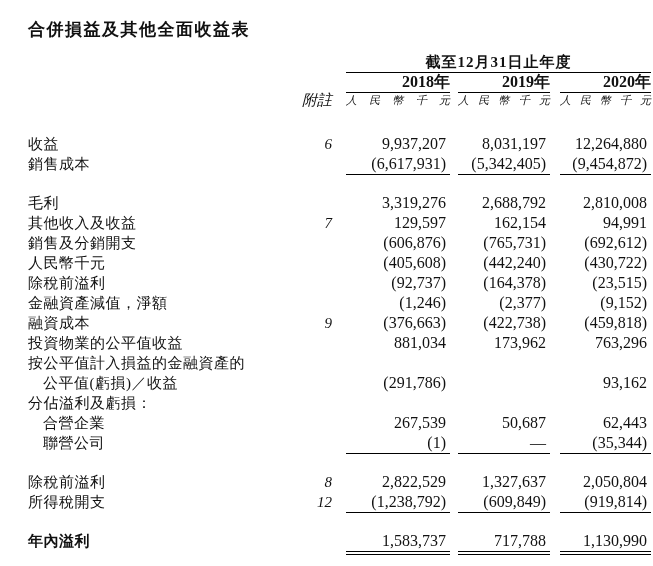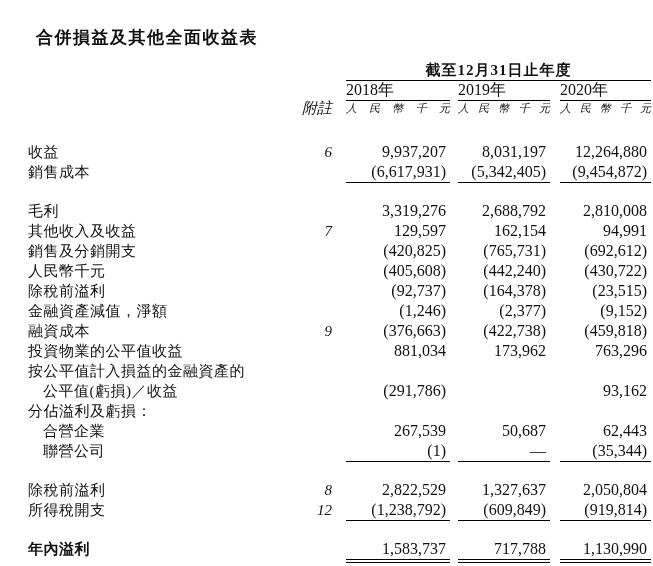--- a/index.html
+++ b/index.html
@@ -8,21 +8,21 @@
     width:653px;height:566px;
     box-sizing:border-box;
     padding:18px 0 0 28px;
     background:#ffffff;
     color:#111111;
     font-family:"Liberation Serif","DejaVu Serif",serif;
     overflow:hidden;
   }
   .title{
     font-size:17px;font-weight:bold;letter-spacing:1.5px;
-    line-height:24px;height:24px;margin:8px;
+    line-height:24px;height:24px;margin:0;
   }
   .table{width:623px;margin-top:10px;}
   .r{
     display:grid;
     grid-template-columns:268px 36px 14px 104px 8px 92px 10px 91px;
     height:20px;line-height:20px;
     font-size:16px;
   }
   .spacer{height:19px;}
   .lab{grid-column:1;font-size:15px;letter-spacing:0.5px;white-space:nowrap;}
@@ -39,21 +39,21 @@
     content:"";position:absolute;left:0;right:0;bottom:-4px;
     border-bottom:1.5px solid #000;
   }
   
   .hr1{height:20px;}
   .ph{
     grid-column:4/9;text-align:center;font-weight:bold;
     font-size:15px;letter-spacing:1px;border-bottom:1.5px solid #000;
   }
   .hr2{height:19px;}
-  .yh{font-weight:normal;border-bottom:1.5px solid #000;font-size:16px;}
+  .yh{font-weight:bold;text-align:right;border-bottom:1.5px solid #000;font-size:16px;}
   .hr3{height:18px;line-height:18px;}
   .cu{
     font-style:italic;font-size:11px;
     text-align:justify;text-align-last:justify;
   }
   .rows{margin-top:25px;}
 </style>
 </head>
 <body>
 
@@ -105,21 +105,21 @@
         <div class="r">
           <div class="lab">其他收入及收益</div>
           <div class="note">7</div>
           <div class="val v1">129,597</div>
           <div class="val v2">162,154</div>
           <div class="val v3">94,991</div>
         </div>
         <div class="r">
           <div class="lab">銷售及分銷開支</div>
           <div class="note"></div>
-          <div class="val v1">(420,825)</div>
+          <div class="val v1">(606,876)</div>
           <div class="val v2">(765,731)</div>
           <div class="val v3">(692,612)</div>
         </div>
         <div class="r">
           <div class="lab">人民幣千元</div>
           <div class="note"></div>
           <div class="val v1">(405,608)</div>
           <div class="val v2">(442,240)</div>
           <div class="val v3">(430,722)</div>
         </div>

